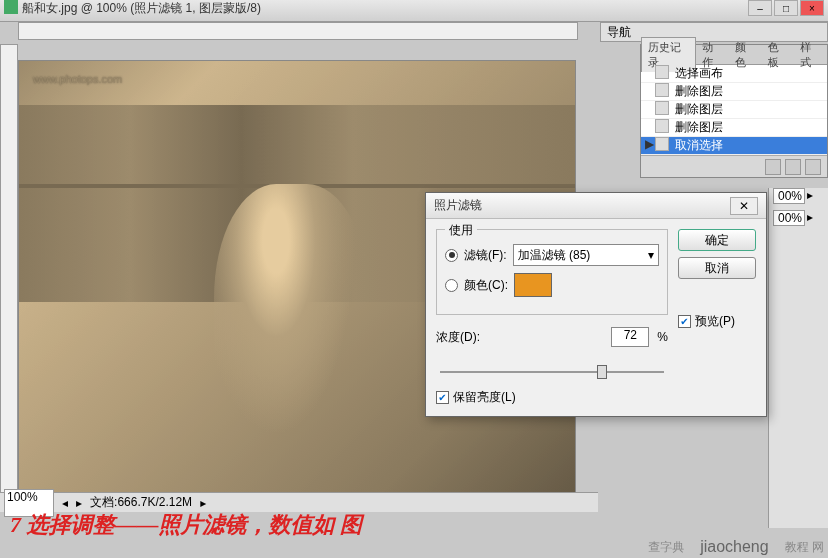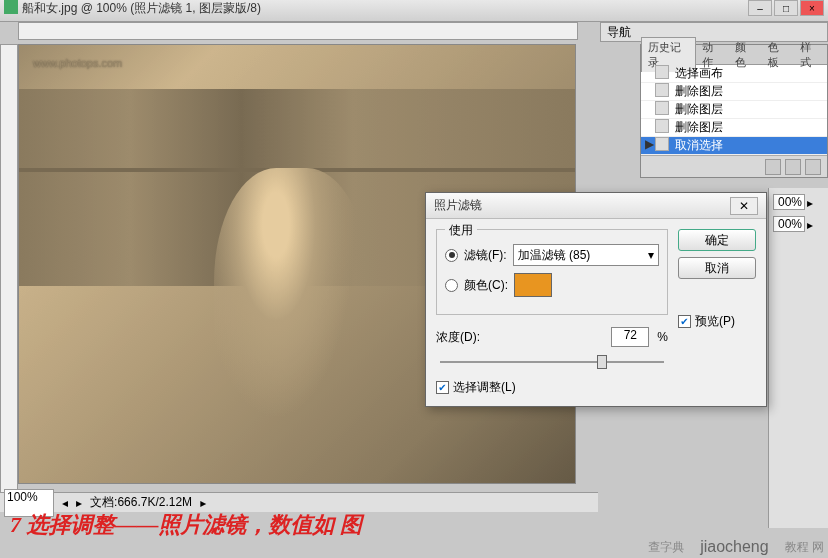--- a/index.html
+++ b/index.html
@@ -3,54 +3,54 @@
 <meta charset="utf-8">
 <style>
 *{margin:0;padding:0;box-sizing:border-box;font-family:"Microsoft YaHei",SimSun,sans-serif;font-size:12px}
 body{width:828px;height:558px;background:#c8c8c8;position:relative;overflow:hidden}
 .titlebar{height:22px;background:linear-gradient(#e8e8e8,#d0d0d0);display:flex;align-items:flex-start;padding:0 4px;border-bottom:1px solid #999}
 .titlebar-icon{width:14px;height:14px;background:#4a6;margin-right:4px}
 .titlebar-text{flex:1;color:#333}
 .window-controls{display:flex;gap:2px}
 .win-btn{width:24px;height:16px;background:#ddd;border:1px solid #aaa;display:flex;align-items:center;justify-content:center;font-size:10px}
 .win-btn.close{background:#e55}
-.canvas-area{position:absolute;left:18px;top:44px;width:558px;height:440px;border:1px solid #888;background:#2a2a2a}
+.canvas-area{position:absolute;left:18px;top:60px;width:558px;height:440px;border:1px solid #888;background:#2a2a2a}
 .canvas-img{width:100%;height:100%;background:linear-gradient(135deg,#8a7355 0%,#b5966f 20%,#9c7d58 50%,#7a6548 80%,#5a4a35 100%);position:relative;filter:sepia(0.9)}
 .watermark{position:absolute;top:12px;left:14px;color:#8a7355;font-size:11px;text-shadow:0 0 2px rgba(0,0,0,0.5)}
 .ruler-top{position:absolute;top:22px;left:18px;right:250px;height:18px;background:#f0f0f0;border:1px solid #999}
 .ruler-left{position:absolute;top:44px;left:0;width:18px;bottom:60px;background:#f0f0f0;border:1px solid #999}
 .nav-panel{position:absolute;right:0;top:22px;width:228px;height:20px;background:#e0e0e0;border:1px solid #999;display:flex;align-items:center;padding:0 6px}
 .history-panel{position:absolute;right:0;top:44px;width:188px;background:#e8e8e8;border:1px solid #888}
 .panel-tabs{height:20px;background:#d0d0d0;display:flex;align-items:center;border-bottom:1px solid #999}
 .panel-tab{padding:2px 6px;font-size:11px;color:#444}
 .panel-tab.active{background:#e8e8e8;border:1px solid #999;border-bottom:none}
 .history-list{background:#fff}
 .history-item{display:flex;align-items:flex-start;height:18px;padding:0 4px;border-bottom:1px solid #eee}
 .history-item.selected{background:#3a7edb;color:#fff}
 .history-icon{width:14px;height:14px;background:#ddd;margin-right:6px;border:1px solid #aaa}
 .history-arrow{width:10px;color:#333}
 .panel-footer{height:22px;background:#d8d8d8;border-top:1px solid #aaa;display:flex;justify-content:flex-end;align-items:center;gap:4px;padding:0 6px}
 .panel-footer-icon{width:16px;height:16px;background:#ccc;border:1px solid #999}
 .layers-panel{position:absolute;right:0;top:188px;width:60px;height:340px;background:#e0e0e0;border-left:1px solid #999}
-.opacity-row{display:flex;align-items:flex-end;height:22px;padding:0 4px;gap:2px;font-size:11px}
+.opacity-row{display:flex;align-items:flex-start;height:22px;padding:0 4px;gap:2px;font-size:11px}
 .opacity-field{width:32px;height:16px;border:1px solid #999;background:#fff;text-align:right;padding:0 2px}
 .dialog{position:absolute;left:425px;top:192px;width:342px;background:#f0f0f0;border:1px solid #666;box-shadow:3px 3px 10px rgba(0,0,0,0.3)}
 .dialog-title{height:26px;background:linear-gradient(#fafafa,#e0e0e0);display:flex;align-items:center;padding:0 8px;border-bottom:1px solid #bbb}
 .dialog-title-text{flex:1;color:#333}
 .dialog-close{width:28px;height:18px;background:#eee;border:1px solid #aaa;display:flex;align-items:center;justify-content:center}
 .dialog-body{padding:10px;display:flex;gap:10px}
 .dialog-left{flex:1}
 .fieldset{border:1px solid #bbb;padding:10px 8px 14px;margin-bottom:12px;position:relative}
 .fieldset-legend{position:absolute;top:-8px;left:8px;background:#f0f0f0;padding:0 4px;font-size:12px}
 .radio-row{display:flex;align-items:center;height:30px;gap:6px}
 .radio{width:13px;height:13px;border-radius:50%;border:1px solid #666;background:#fff;display:flex;align-items:center;justify-content:center}
 .radio.checked::after{content:"";width:6px;height:6px;border-radius:50%;background:#333}
 .select-box{flex:1;height:22px;border:1px solid #888;background:#fff;display:flex;align-items:center;padding:0 4px;justify-content:space-between}
 .color-swatch{width:38px;height:24px;background:#e89520;border:1px solid #666}
-.density-row{display:flex;align-items:center;gap:8px;margin-bottom:6px}
+.density-row{display:flex;align-items:center;gap:8px;margin-bottom:16px}
 .density-input{width:38px;height:20px;border:1px solid #888;background:#fff;text-align:center}
 .slider-track{position:relative;height:18px;margin:0 4px}
 .slider-line{position:absolute;top:8px;left:0;right:0;height:2px;background:#999}
 .slider-thumb{position:absolute;top:2px;left:70%;width:10px;height:14px;background:#ddd;border:1px solid #666}
 .checkbox-row{display:flex;align-items:center;gap:4px;margin-top:8px}
 .checkbox{width:13px;height:13px;border:1px solid #666;background:#fff;display:flex;align-items:center;justify-content:center;color:#06c;font-size:10px}
 .dialog-right{width:78px;display:flex;flex-direction:column;gap:6px}
 .btn{height:22px;border:1px solid #888;background:linear-gradient(#fff,#e0e0e0);display:flex;align-items:center;justify-content:center;border-radius:3px}
 .btn.primary{border:1px solid #4a8}
 .statusbar{position:absolute;bottom:46px;left:0;right:230px;height:20px;background:#e0e0e0;border-top:1px solid #999;display:flex;align-items:center;padding:0 4px;gap:8px}
@@ -170,21 +170,21 @@
         <span style="flex:1"></span>
         <div class="density-input">72</div>
         <span>%</span>
       </div>
       <div class="slider-track">
         <div class="slider-line"></div>
         <div class="slider-thumb"></div>
       </div>
       <div class="checkbox-row">
         <div class="checkbox">✔</div>
-        <span>选择调整(L)</span>
+        <span>保留亮度(L)</span>
       </div>
     </div>
     <div class="dialog-right">
       <div class="btn primary">确定</div>
       <div class="btn">取消</div>
       <div class="checkbox-row" style="margin-top:28px">
         <div class="checkbox">✔</div>
         <span>预览(P)</span>
       </div>
     </div>

